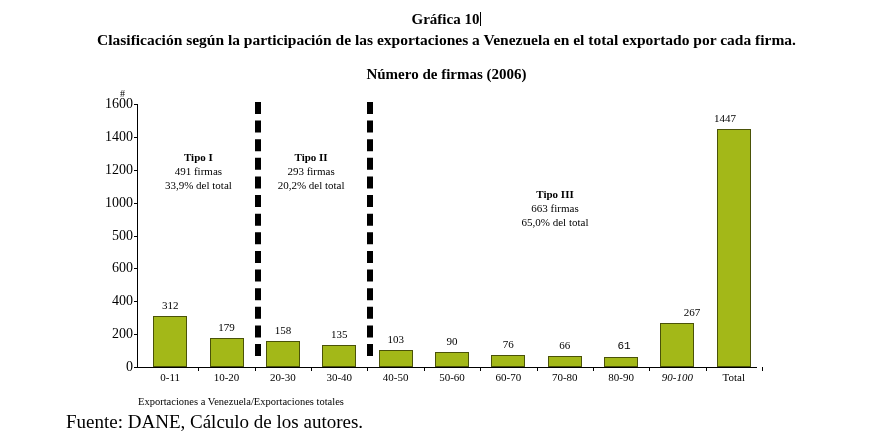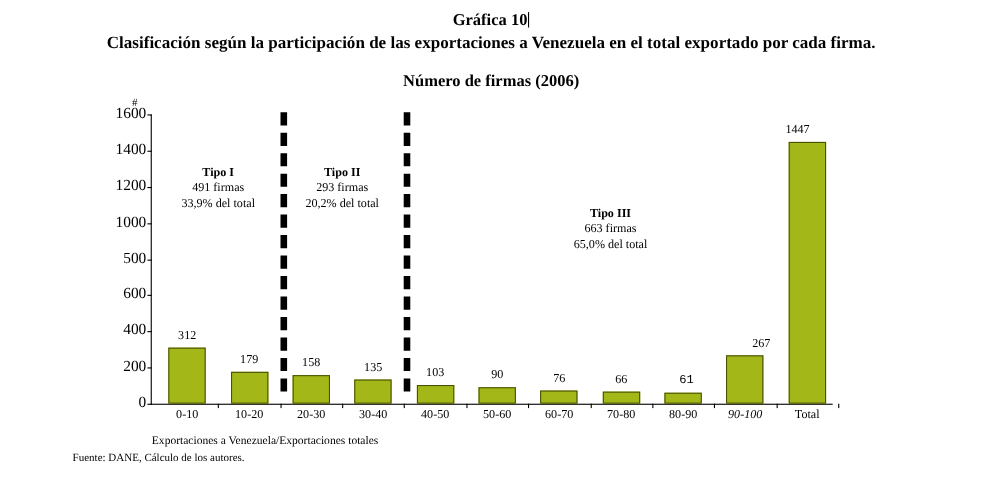--- a/index.html
+++ b/index.html
@@ -161,21 +161,21 @@
   .group-note .gname {
     font-weight: bold;
     display: block;
   }
 
   
   .source {
     position: absolute;
     left: 66px;
     top: 411px;
-    font-size: 10px;
+    font-size: 19px;
   }
 </style>
 </head>
 <body>
 
 <div class="page">
 
   <div class="title-block">
     <div class="title-line1">
       <span>Gráfica 10</span><span class="caret"></span>
@@ -225,21 +225,21 @@
         <div class="ytick" style="top: 98.625px;">1000</div>
         <div class="ytick-mark" style="position: absolute; top: 98.625px;"></div>
         <div class="ytick" style="top: 65.75px;">1200</div>
         <div class="ytick-mark" style="position: absolute; top: 65.75px;"></div>
         <div class="ytick" style="top: 32.875px;">1400</div>
         <div class="ytick-mark" style="position: absolute; top: 32.875px;"></div>
         <div class="ytick" style="top: 0px;">1600</div>
         <div class="ytick-mark" style="position: absolute; top: 0px;"></div>
       </div>
     <div id="xticks">
-        <div class="xtick" style="left: -1.81818px; width: 68px;">0-10</div>
+        <div class="xtick" style="left: -1.81818px; width: 68px;">0-11</div>
         <div class="xtick-mark" style="position: absolute; left: 60.3636px; bottom: 0px; height: 4px; margin-bottom: -4px;"></div>
         <div class="xtick" style="left: 54.5455px; width: 68px;">10-20</div>
         <div class="xtick-mark" style="position: absolute; left: 116.727px; bottom: 0px; height: 4px; margin-bottom: -4px;"></div>
         <div class="xtick" style="left: 110.909px; width: 68px;">20-30</div>
         <div class="xtick-mark" style="position: absolute; left: 173.091px; bottom: 0px; height: 4px; margin-bottom: -4px;"></div>
         <div class="xtick" style="left: 167.273px; width: 68px;">30-40</div>
         <div class="xtick-mark" style="position: absolute; left: 229.455px; bottom: 0px; height: 4px; margin-bottom: -4px;"></div>
         <div class="xtick" style="left: 223.636px; width: 68px;">40-50</div>
         <div class="xtick-mark" style="position: absolute; left: 285.818px; bottom: 0px; height: 4px; margin-bottom: -4px;"></div>
         <div class="xtick" style="left: 280px; width: 68px;">50-60</div>

